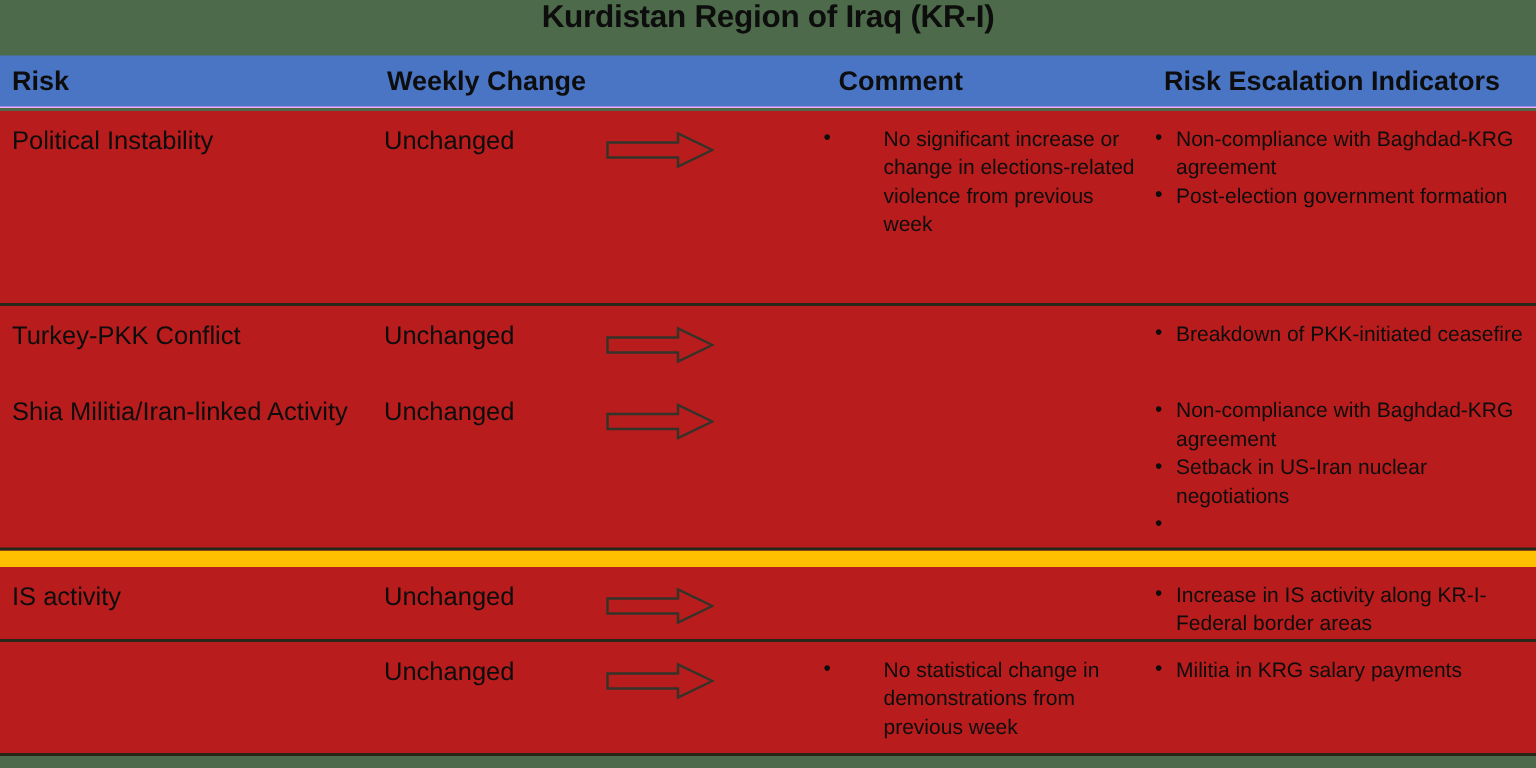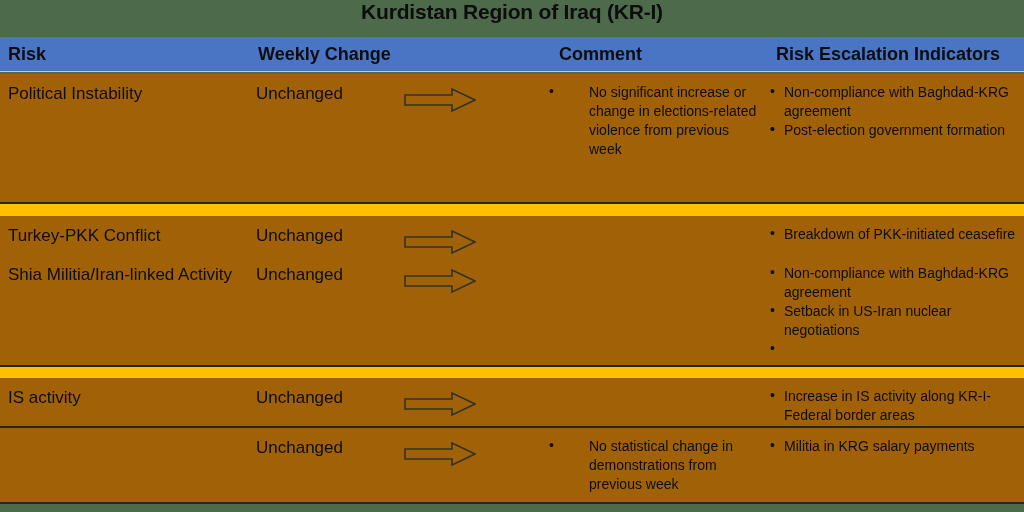--- a/index.html
+++ b/index.html
@@ -73,25 +73,25 @@
     width: 1024px;
     height: 430px;
     background: #ffc000;
   }
   .row {
     position: absolute;
     left: 0;
     width: 1024px;
     border-bottom: 2px solid #262619;
     box-sizing: border-box;
-    background: #a16207;
+    background: #b91c1c;
     text-decoration: underline;
   }
   .row-0 { top: 0px;   height: 130px; }
-  .row-1 { top: 142px; height: 62px; padding-left: 28px;  }
+  .row-1 { top: 130px; height: 62px; padding-left: 28px;  }
   .row-2 { top: 181px; height: 112px; }
   .row-3 { top: 304px; height: 50px;  }
   .row-4 { top: 354px; height: 76px;  }
 
   .cell {
     position: absolute;
     top: 0;
     box-sizing: border-box;
   }
   .cell-risk {

